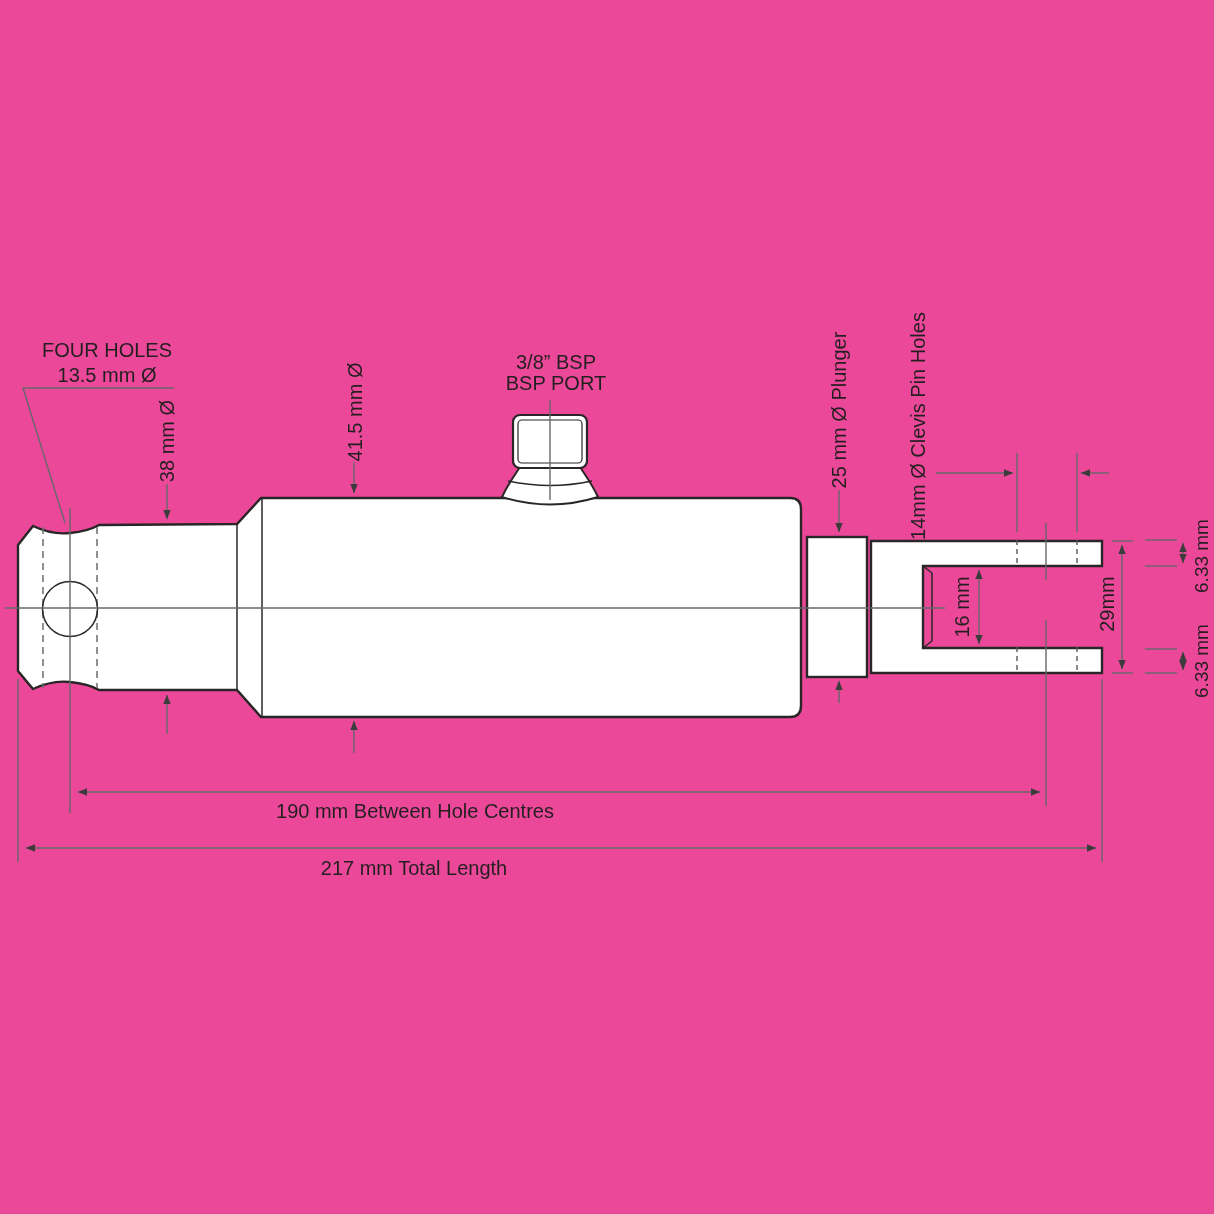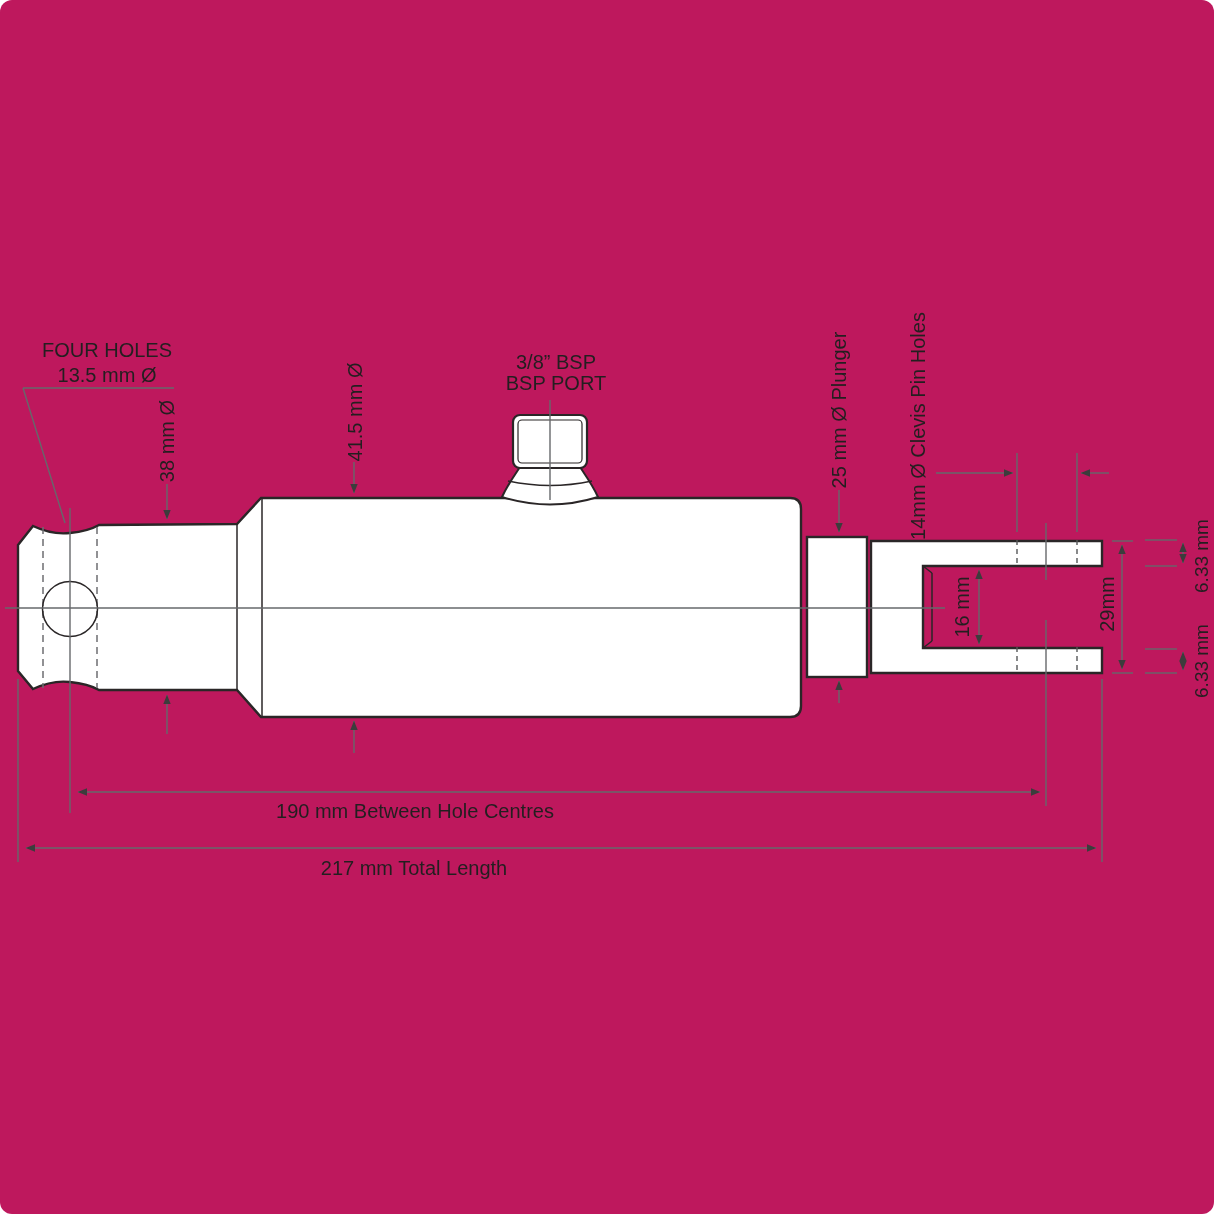--- a/index.html
+++ b/index.html
@@ -1,17 +1,17 @@
 <!DOCTYPE html>
 <html><head>
 <meta charset="utf-8">
 <style>
   html,body{margin:0;padding:0;background:#ffffff;}
   body{width:1214px;height:1214px;font-family:"Liberation Sans","DejaVu Sans",sans-serif;}
-  .stage{position:relative;width:1214px;height:1214px;background:#be185d;overflow:hidden;border-radius:12px;}
+  .stage{position:relative;width:1214px;height:1214px;background:#ec4899;overflow:hidden;}
   svg{display:block;}
   text{fill:#231f20;font-family:"Liberation Sans","DejaVu Sans",sans-serif;}
   .lbl{font-size:20px;}
   .lbl-sm{font-size:19px;}
   .outline{stroke:#2a2627;stroke-width:2.4;fill:#ffffff;}
   .thinblack{stroke:#2a2627;stroke-width:1.5;fill:none;}
   .dim{stroke:#66686b;stroke-width:1.4;fill:none;}
   .dash{stroke:#6d6e71;stroke-width:1.5;fill:none;stroke-dasharray:7 5;}
   .dash2{stroke:#565759;stroke-width:1.4;fill:none;stroke-dasharray:5 4;}
 </style>

